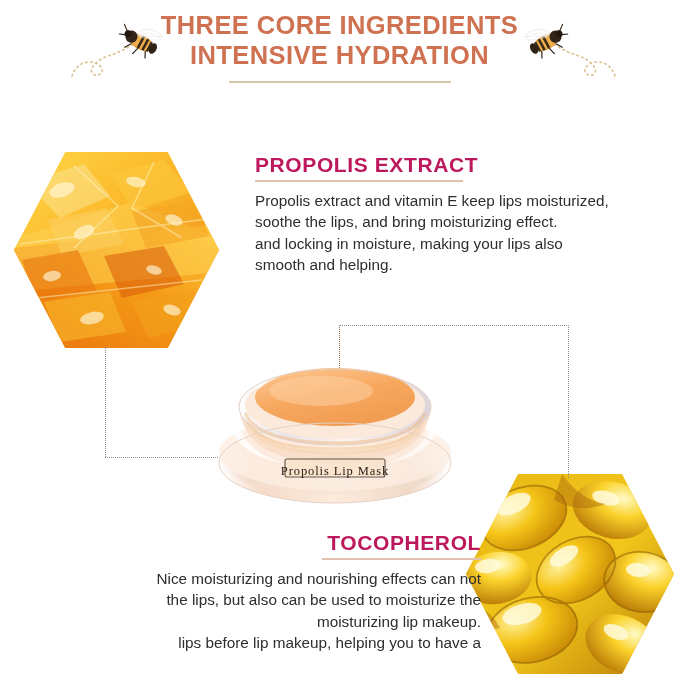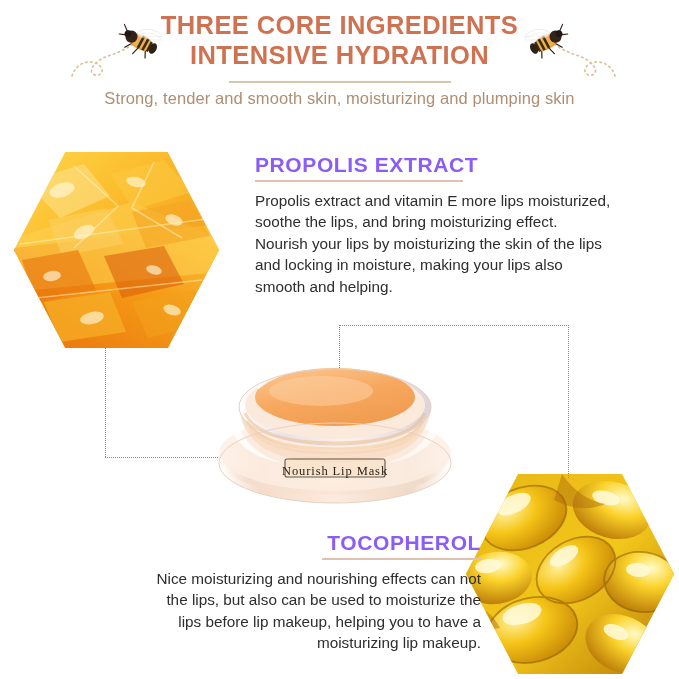--- a/index.html
+++ b/index.html
@@ -139,21 +139,21 @@
     position: absolute;
     left: 31px; top: 530px;
     width: 450px;
     text-align: right;
   }
   .sec-heading {
     font-family: "Liberation Sans", sans-serif;
     font-weight: bold;
     font-size: 21px;
     letter-spacing: 0.6px;
-    color: #8b5cf6;
+    color: #be185d;
     line-height: 26px;
   }
   .sec-underline {
     height: 1.5px;
     background: #e2c2ae;
     margin-top: 2px;
   }
   .sec-propolis .sec-underline { width: 208px; }
   .sec-tocopherol .sec-underline { width: 159px; margin-left: auto; }
   .sec-body {
@@ -214,21 +214,20 @@
       </svg>
     </div>
 
     <div class="title-block">
       <div class="title-line">THREE CORE INGREDIENTS</div>
       <div class="title-line">INTENSIVE HYDRATION</div>
     </div>
 
     <div class="title-divider"></div>
 
-    <div class="subtitle">Strong, tender and smooth skin, moisturizing and plumping skin</div>
   </div>
 
   <div class="hex hex-honeycomb">
     <svg width="205" height="196" viewBox="0 0 205 196" preserveAspectRatio="none">
       <defs>
         <linearGradient id="hcA" x1="0" y1="0" x2="1" y2="1">
           <stop offset="0%" stop-color="#ffd84a"></stop>
           <stop offset="40%" stop-color="#fbb92a"></stop>
           <stop offset="100%" stop-color="#ef8b12"></stop>
         </linearGradient>
@@ -376,39 +375,38 @@
       </g>
 
       <path d="M16,60 q4,44 50,58 q-52,-8 -58,-54 Z" fill="#ffffff" opacity="0.8"></path>
       <path d="M220,60 q-4,44 -50,58 q52,-8 58,-54 Z" fill="#ffffff" opacity="0.65"></path>
       <path d="M36,40 q24,-18 70,-20 q-46,8 -64,24 Z" fill="#ffffff" opacity="0.75"></path>
       <ellipse cx="118" cy="118" rx="116" ry="40" fill="none" stroke="#e6d2c6" stroke-width="1"></ellipse>
       <ellipse cx="118" cy="62" rx="96" ry="38" fill="none" stroke="#e3d0c5" stroke-width="1"></ellipse>
 
       <rect x="68" y="114" width="100" height="18" rx="2" fill="#f8e2c9" opacity="0.75" stroke="#2f2419" stroke-width="1.1"></rect>
     </svg>
-    <div class="jar-label-text">Nourish Lip Mask</div>
+    <div class="jar-label-text">Propolis Lip Mask</div>
   </div>
 
   <div class="sec-propolis">
     <div class="sec-heading">PROPOLIS  EXTRACT</div>
     <div class="sec-underline"></div>
     <div class="sec-body">
-      <div>Propolis extract and vitamin E more lips moisturized,</div>
+      <div>Propolis extract and vitamin E keep lips moisturized,</div>
       <div>soothe the lips, and bring moisturizing effect.</div>
-      <div>Nourish your lips by moisturizing the skin of the lips</div>
       <div>and locking in moisture, making your lips also</div>
       <div>smooth and helping.</div>
     </div>
   </div>
 
   <div class="sec-tocopherol">
     <div class="sec-heading">TOCOPHEROL</div>
     <div class="sec-underline"></div>
     <div class="sec-body">
       <div>Nice moisturizing and nourishing effects can not</div>
       <div>the lips, but also can be used to moisturize the</div>
+      <div>moisturizing lip makeup.</div>
       <div>lips before lip makeup, helping you to have a</div>
-      <div>moisturizing lip makeup.</div>
     </div>
   </div>
 
 </div>
 
 </body></html>

